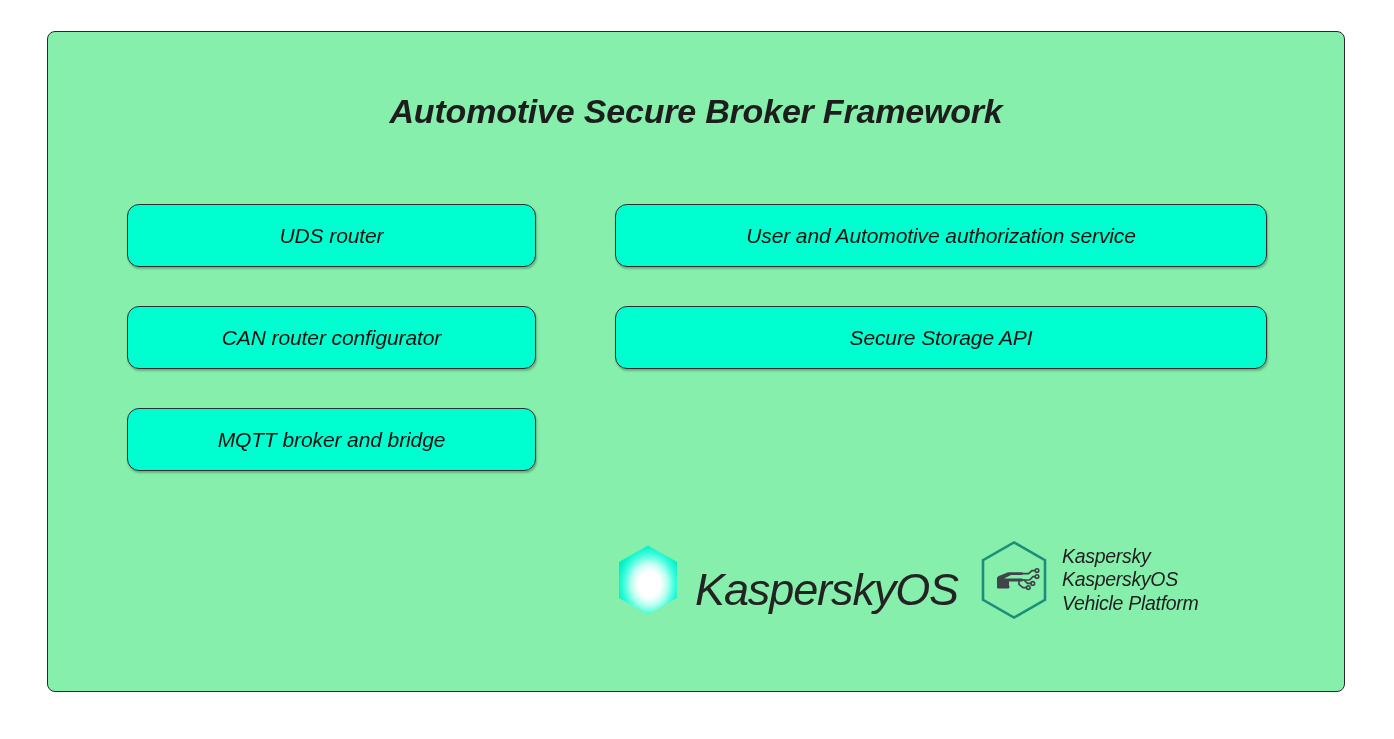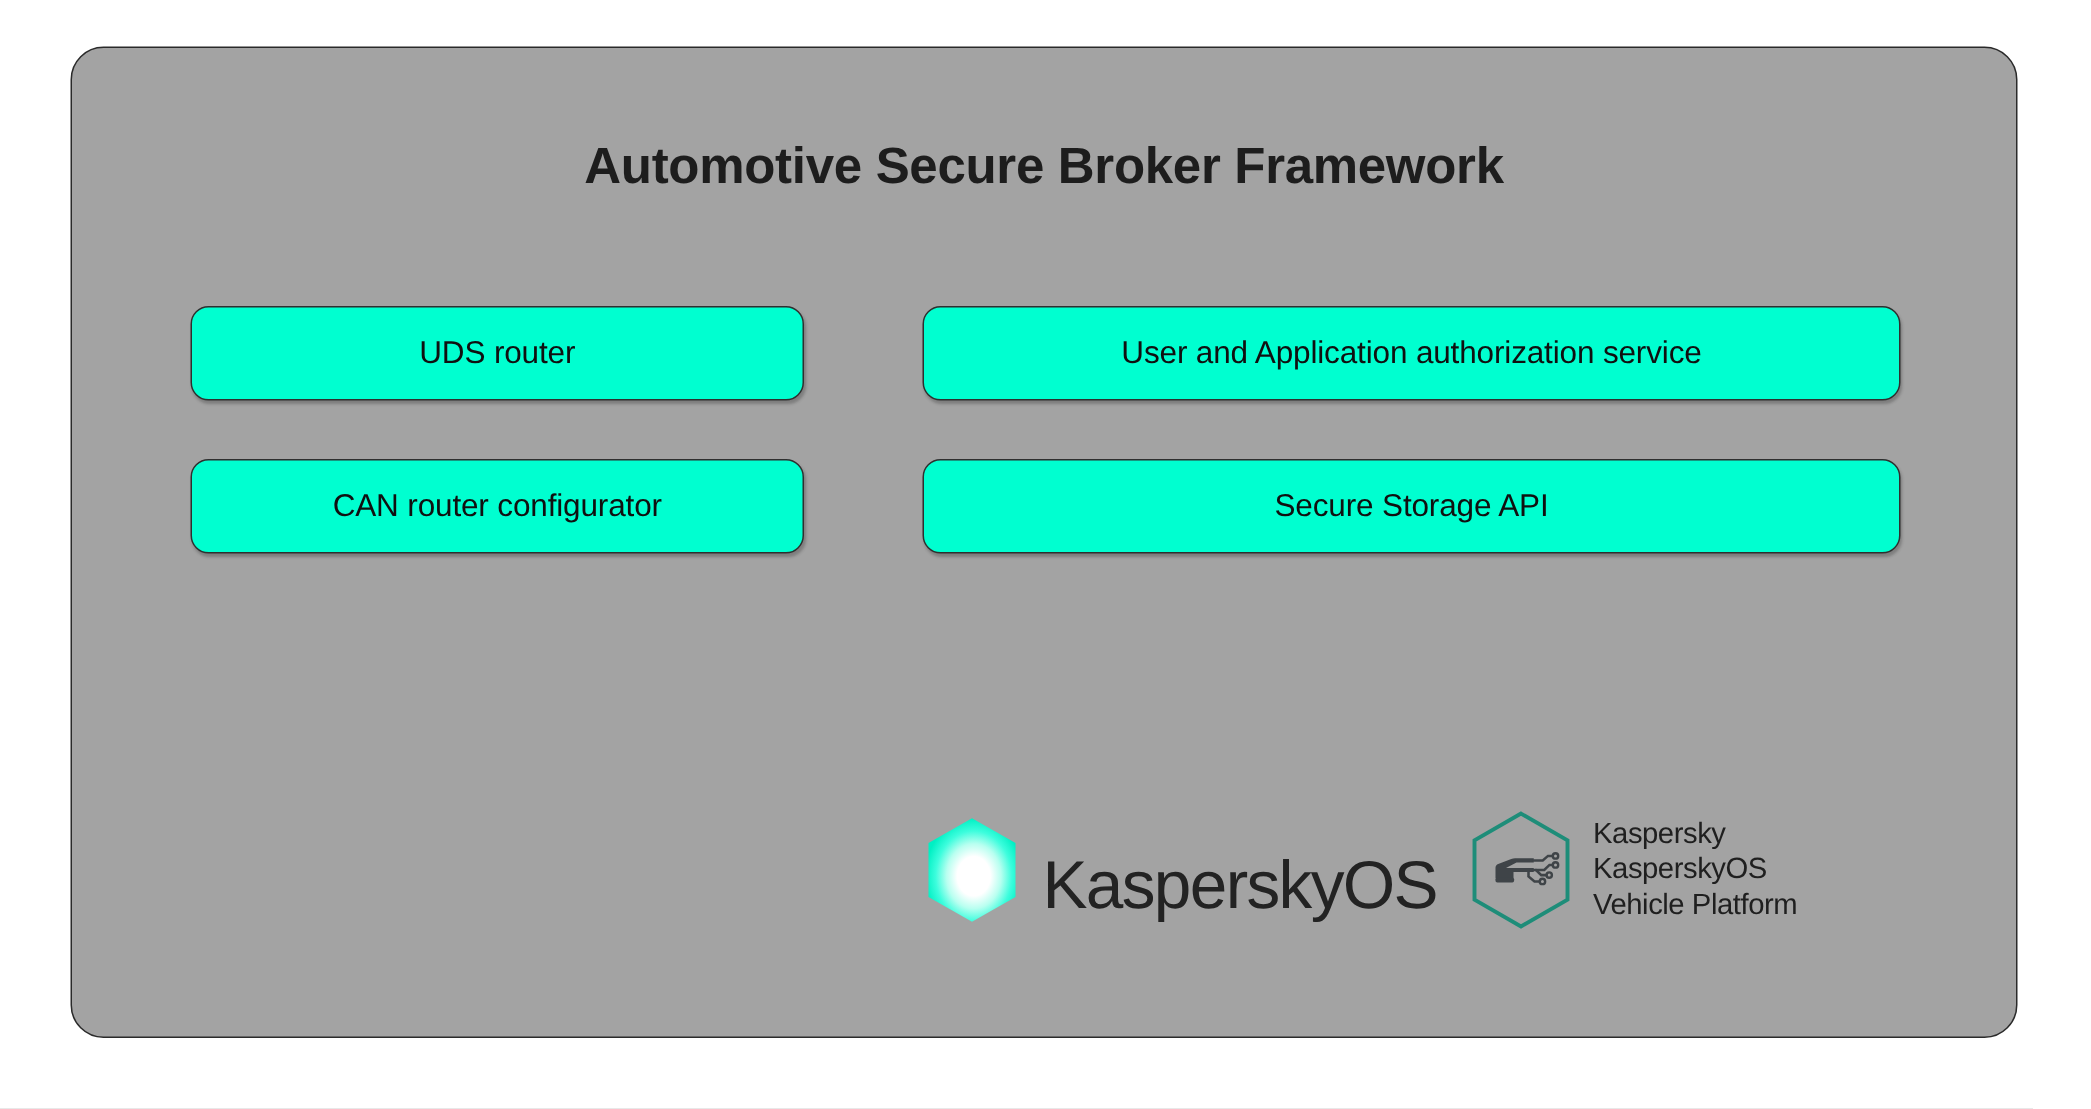--- a/index.html
+++ b/index.html
@@ -18,22 +18,23 @@
 
   
   #diagram-frame {
     position: absolute;
     left: 47px;
     top: 31px;
     width: 1298px;
     height: 661px;
     box-sizing: border-box;
     border: 1.6px solid #2a2a2a;
-    border-radius: 22px;
-    background: #a3a3a3;
+    border-radius: 8px;
+    background: #86efac;
+    font-style: italic;
   }
 
   
   #diagram-title {
     position: absolute;
     left: 0;
     top: 60px;
     width: 100%;
     text-align: center;
     font-size: 34px;
@@ -145,25 +146,28 @@
 
   <div id="diagram-title">Automotive Secure Broker Framework</div>
 
   <div id="left-column" class="column">
     <div class="component-box">
       <span>UDS router</span>
     </div>
     <div class="component-box">
       <span>CAN router configurator</span>
     </div>
+    <div class="component-box">
+      <span>MQTT broker and bridge</span>
+    </div>
   </div>
 
   <div id="right-column" class="column">
     <div class="component-box">
-      <span>User and Application authorization service</span>
+      <span>User and Automotive authorization service</span>
     </div>
     <div class="component-box">
       <span>Secure Storage API</span>
     </div>
   </div>
 
   <div id="logo-strip">
 
     <div id="kasperskyos-lockup">
       <div id="kasperskyos-hex">

